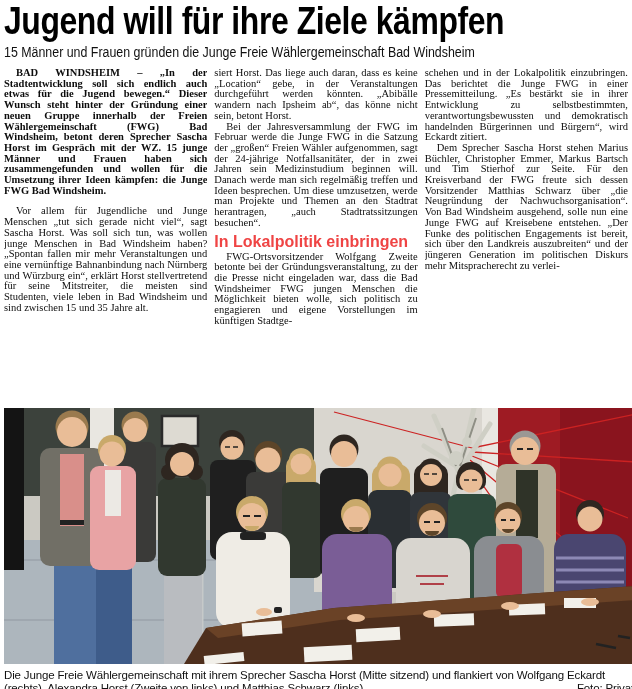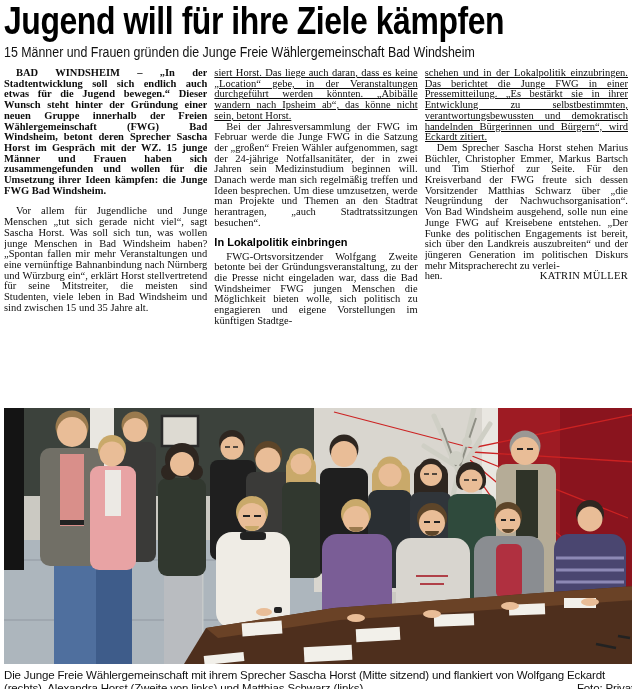--- a/index.html
+++ b/index.html
@@ -19,25 +19,25 @@
     margin:3px 0 0 0;color:#111;
   }
 
   .article{
     display:flex;gap:7px;margin-top:7px;height:334px;overflow:hidden;
     font-size:10.5px;line-height:10.7px;text-align:justify;
   }
   .col{flex:1 1 0;overflow:hidden;hyphens:auto;}
   .col p{margin:0;text-indent:12px;}
   .col p.lead{font-weight:700;margin-bottom:10px;}
-  .col p.cont{text-indent:0;text-decoration:underline;}
+  .col p.cont{text-indent:0;}
   .crosshead{
     font-family:"Liberation Sans",sans-serif;
-    font-weight:700;font-size:11px;line-height:14px;
-    margin:6px 0 3px 0;text-align:left;text-indent:0;color:#000000;
+    font-weight:700;font-size:16px;line-height:14px;
+    margin:6px 0 3px 0;text-align:left;text-indent:0;color:#ef4444;
   }
   .byline-row{display:flex;justify-content:space-between;}
   .byline{letter-spacing:0.3px;}
 
   figure{margin:6px 0 0 0;width:632px;height:256px;}
   figure svg{display:block;}
   .caption{
     font-family:"Liberation Sans",sans-serif;
     font-size:11.5px;line-height:13px;letter-spacing:-0.15px;
     padding:5px 0 0 0;position:relative;color:#111;width:632px;
@@ -59,24 +59,20 @@
     </div>
     <div class="col">
       <p class="cont">siert Horst. Das liege auch daran, dass es keine „Location“ gebe, in der Veranstaltungen durchgeführt werden könnten. „Abibälle wandern nach Ipsheim ab“, das könne nicht sein, betont Horst.</p>
       <p>Bei der Jahresversammlung der FWG im Februar werde die Junge FWG in die Satzung der „großen“ Freien Wähler aufgenommen, sagt der 24-jährige Notfallsanitäter, der in zwei Jahren sein Medizinstudium beginnen will. Danach werde man sich regelmäßig treffen und Ideen besprechen. Um diese umzusetzen, werde man Projekte und Themen an den Stadtrat herantragen, „auch Stadtratssitzungen besuchen“.</p>
       <div class="crosshead">In Lokalpolitik einbringen</div>
       <p>FWG-Ortsvorsitzender Wolfgang Zweite betonte bei der Gründungsveranstaltung, zu der die Presse nicht eingeladen war, dass die Bad Windsheimer FWG jungen Menschen die Möglichkeit bieten wolle, sich politisch zu engagieren und eigene Vorstellungen im künftigen Stadtge-</p>
     </div>
     <div class="col">
       <p class="cont">schehen und in der Lokalpolitik einzubringen. Das berichtet die Junge FWG in einer Pressemitteilung. „Es bestärkt sie in ihrer Entwicklung zu selbstbestimmten, verantwortungsbewussten und demokratisch handelnden Bürgerinnen und Bürgern“, wird Eckardt zitiert.</p>
       <p>Dem Sprecher Sascha Horst stehen Marius Büchler, Christopher Emmer, Markus Bartsch und Tim Stierhof zur Seite. Für den Kreisverband der FWG freute sich dessen Vorsitzender Matthias Schwarz über „die Neugründung der Nachwuchsorganisation“. Von Bad Windsheim ausgehend, solle nun eine Junge FWG auf Kreisebene entstehen. „Der Funke des politischen Engagements ist bereit, sich über den Landkreis auszubreiten“ und der jüngeren Generation im politischen Diskurs mehr Mitspracherecht zu verlei-</p>
-      <div class="byline-row">
-        <span>hen.</span>
-        <span class="byline">KATRIN MÜLLER</span>
-      </div>
     </div>
   </div>
 
   <figure>
     <svg width="632" height="256" viewBox="0 0 632 256">
 
       <rect x="0" y="0" width="632" height="256" fill="#cbc9c2"></rect>
       <rect x="0" y="132" width="330" height="124" fill="#adb6bd"></rect>
       <path d="M0,152 H215 M0,212 H215" stroke-width="1.5" fill="none" stroke="#9aa3ab"></path>
       <rect x="20" y="0" width="290" height="88" fill="#3c423c"></rect>

